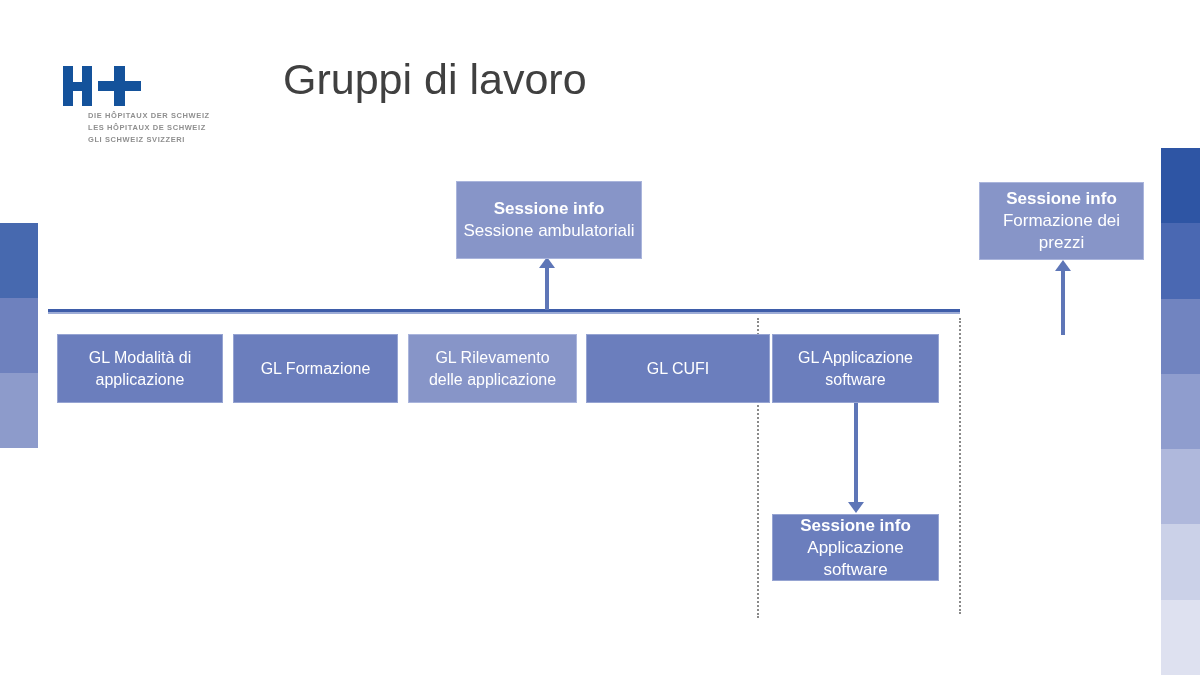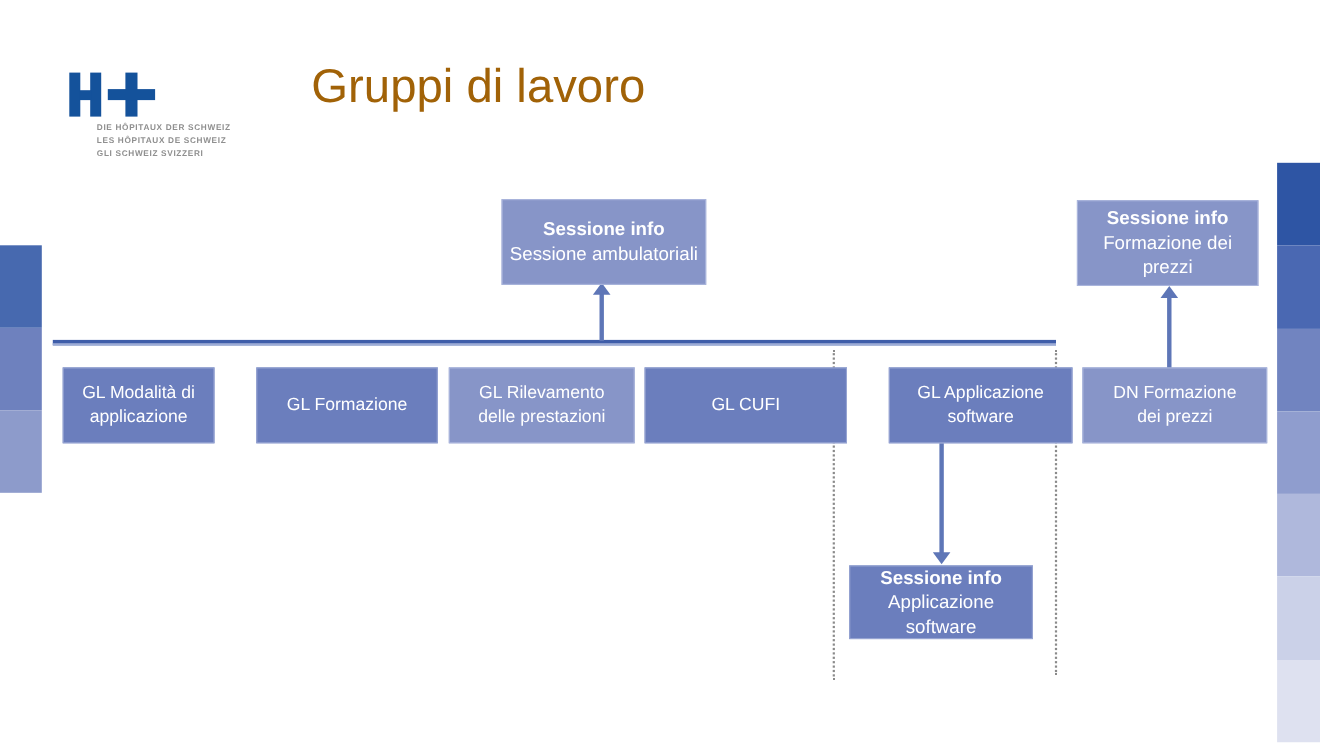--- a/index.html
+++ b/index.html
@@ -6,21 +6,21 @@
   .slide{
     position:relative;width:1200px;height:675px;background:#ffffff;
     font-family:"Liberation Sans",sans-serif;overflow:hidden;
   }
   
   .logo-part{position:absolute;background:#14529B;}
   .logo-tagline{position:absolute;left:88px;top:110px;color:#8F8F8F;
     font-size:7.5px;font-weight:bold;letter-spacing:.6px;line-height:12px;white-space:nowrap;}
   
   .title{position:absolute;left:283px;top:55px;margin:0;font-size:43px;font-weight:400;
-    color:#a16207;white-space:nowrap;}
+    color:#404040;white-space:nowrap;}
   
   .vbar{position:absolute;top:0;}
   .vbar .seg{width:100%;}
   .leftbar{left:0;top:223px;width:38px;height:225px;}
   .leftbar .seg{height:75px;}
   .rightbar{left:1161px;top:148px;width:39px;height:527px;}
   .rightbar .seg{height:75.3px;}
   
   .hline{position:absolute;left:48px;top:309px;width:912px;height:3px;
     background:#3E5DA9;border-bottom:2px solid #9DACD6;}
@@ -109,24 +109,22 @@
     <div class="sub">Formazione dei
 prezzi</div>
   </div>
 
   <div class="node dark" style="left:772px;top:514px;width:167px;height:67px;">
     <div class="ttl">Sessione info</div>
     <div class="sub">Applicazione
 software</div>
   </div>
 
-  <div class="node dark row" style="left:57px;width:138px;">GL Modalità di
+  <div class="node dark row" style="left:57px;width:166px;">GL Modalità di
 applicazione</div>
   <div class="node dark row" style="left:233px;width:165px;">GL Formazione</div>
   <div class="node light row" style="left:408px;width:169px;">GL Rilevamento
-delle prestazioni</div>
+delle applicazione</div>
   <div class="node dark row" style="left:586px;width:184px;">GL CUFI</div>
-  <div class="node dark row" style="left:808px;width:167px;">GL Applicazione
+  <div class="node dark row" style="left:772px;width:167px;">GL Applicazione
 software</div>
-  <div class="node light row" style="left:984px;width:168px;">DN Formazione
-dei prezzi</div>
 
 </div>
 
 </body></html>

